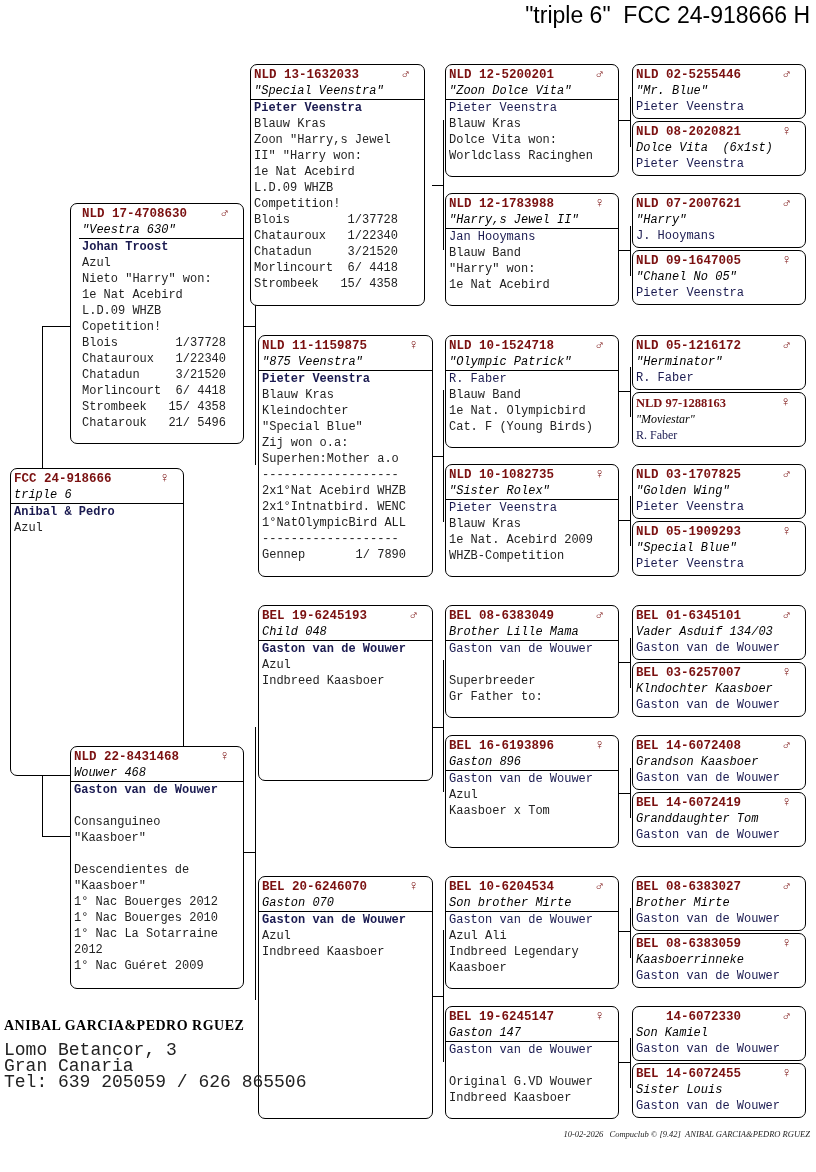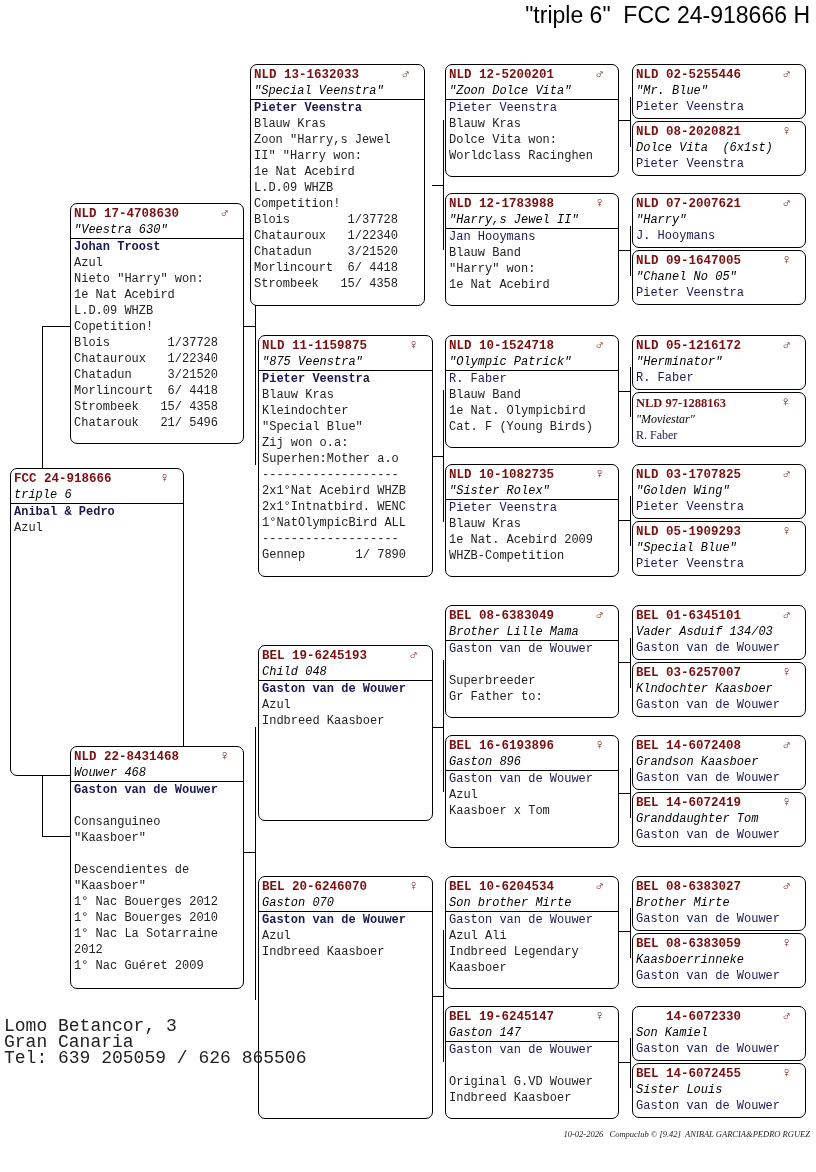--- a/index.html
+++ b/index.html
@@ -65,21 +65,21 @@
 
 <div class="box" style="left:10px;top:468px;width:174px;height:308px;">
   <div class="ring">FCC 24-918666</div>
   <span class="sex">♀</span>
   <div class="name">triple 6</div>
   <div class="sep"></div>
   <div class="owner">Anibal &amp; Pedro</div>
   <div class="line">Azul</div>
 </div>
 
-<div class="box" style="left:70px;top:203px;width:174px;height:241px;">
+<div class="box" style="left:70px;top:203px;width:174px;height:241px;padding-left:8px;">
   <div class="ring">NLD 17-4708630</div>
   <span class="sex">♂</span>
   <div class="name">"Veestra 630"</div>
   <div class="sep"></div>
   <div class="owner">Johan Troost</div>
   <div class="line">Azul</div>
   <div class="line">Nieto "Harry" won:</div>
   <div class="line">1e Nat Acebird</div>
   <div class="line">L.D.09 WHZB</div>
   <div class="line">Copetition!</div>
@@ -141,21 +141,21 @@
   <div class="line">Zij won o.a:</div>
   <div class="line">Superhen:Mother a.o</div>
   <div class="line">-------------------</div>
   <div class="line">2x1°Nat Acebird WHZB</div>
   <div class="line">2x1°Intnatbird. WENC</div>
   <div class="line">1°NatOlympicBird ALL</div>
   <div class="line">-------------------</div>
   <div class="line">Gennep       1/ 7890</div>
 </div>
 
-<div class="box" style="left:258px;top:605px;width:175px;height:176px;margin-top:40px;">
+<div class="box" style="left:258px;top:605px;width:175px;height:176px;">
   <div class="ring">BEL 19-6245193</div>
   <span class="sex">♂</span>
   <div class="name">Child 048</div>
   <div class="sep"></div>
   <div class="owner">Gaston van de Wouwer</div>
   <div class="line">Azul</div>
   <div class="line">Indbreed Kaasboer</div>
 </div>
 
 <div class="box" style="left:258px;top:876px;width:175px;height:243px;">
@@ -348,17 +348,18 @@
     </div>
     <div class="box small" style="left: 632px; top: 1063px; width: 174px; height: 55px;">
       <div class="ring">BEL 14-6072455</div>
       <span class="sex">♀</span>
       <div class="name">Sister Louis</div>
       <div class="line" style="color: rgb(26, 26, 80);">Gaston van de Wouwer</div>
     </div>
   </div>
 
 <div class="footer-block">
+  <div class="breeder">ANIBAL GARCIA&amp;PEDRO RGUEZ</div>
   <div class="addr">Lomo Betancor, 3</div>
   <div class="addr">Gran Canaria</div>
   <div class="addr">Tel: 639 205059 / 626 865506</div>
 </div>
 <div class="footer-line">10-02-2026   Compuclub © [9.42]  ANIBAL GARCIA&amp;PEDRO RGUEZ</div>
 
 </body></html>

